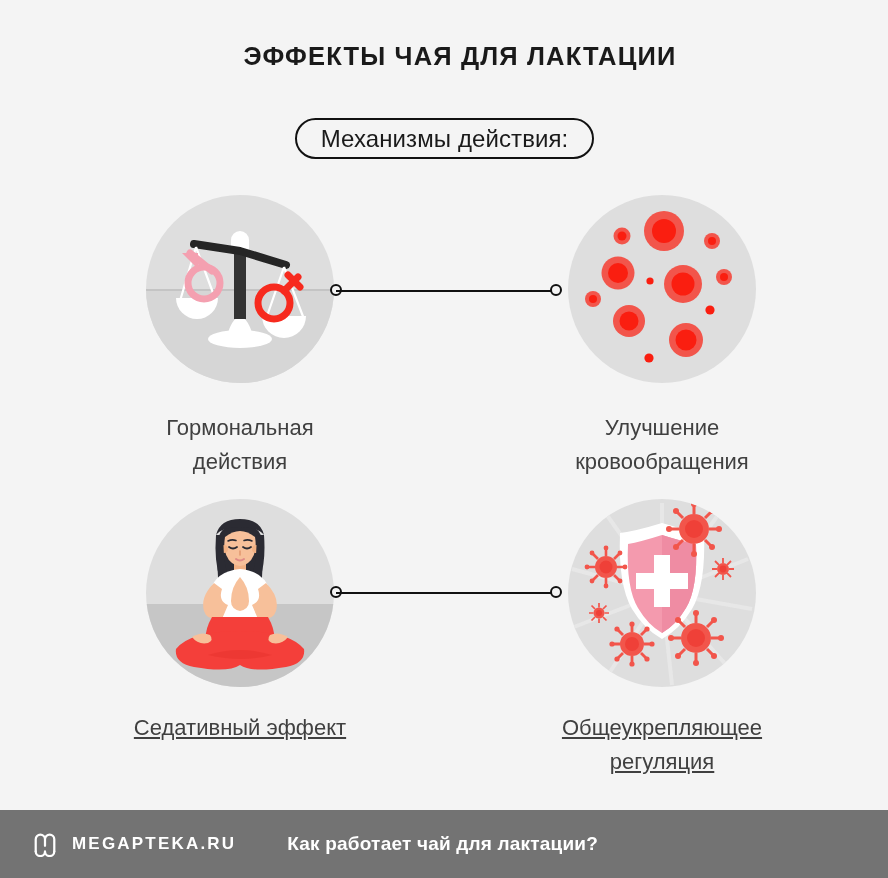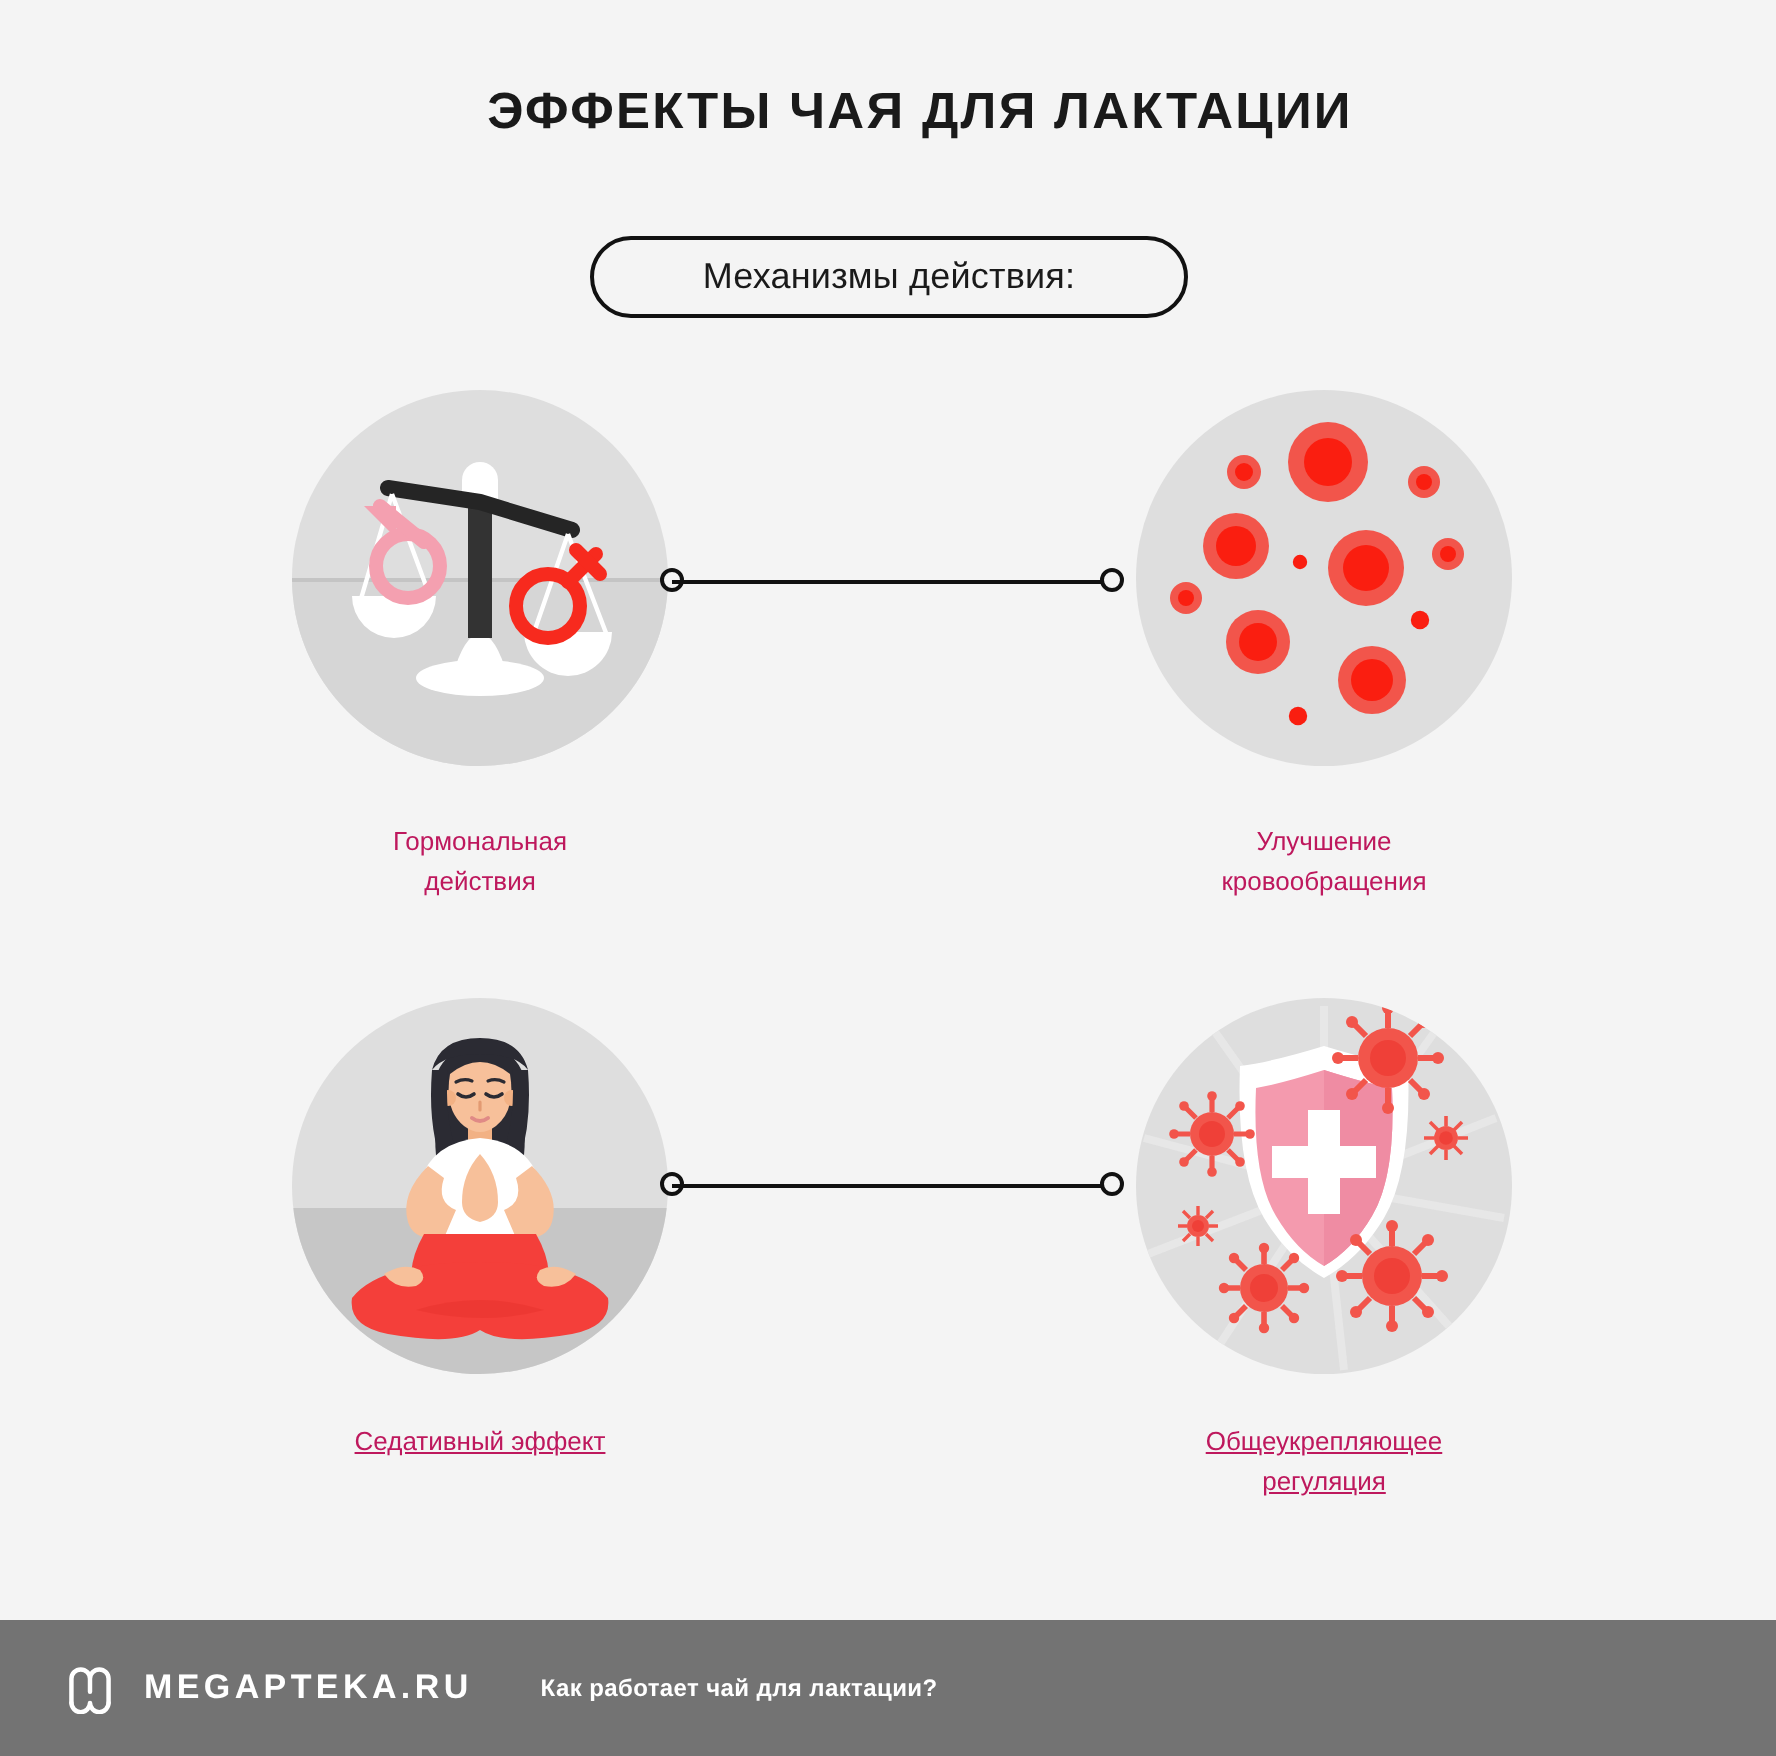--- a/index.html
+++ b/index.html
@@ -42,21 +42,21 @@
     width: 299px;
     height: 41px;
     border: 2px solid #111111;
     border-radius: 21px;
     background: #f4f4f4;
     display: flex;
     align-items: center;
     justify-content: center;
   }
   .pill-label {
-    font-size: 18px;
+    font-size: 24px;
     color: #1a1a1a;
     letter-spacing: 0.1px;
   }
 
   
   .item {
     position: absolute;
     width: 300px;
     text-align: center;
   }
@@ -74,23 +74,23 @@
   .circle {
     position: absolute;
     inset: 0;
     border-radius: 50%;
     background: #dedede;
     overflow: hidden;
   }
 
   .caption {
     margin-top: 28px;
-    font-size: 13px;
+    font-size: 22px;
     line-height: 1.55;
-    color: #be185d;
+    color: #404040;
   }
   .item.r2 .caption { margin-top: 24px; text-decoration: underline; }
 
   
   .connector {
     position: absolute;
     height: 13px;
     left: 330px;
     width: 232px;
   }
@@ -159,22 +159,22 @@
     flex: none;
   }
   .brand {
     margin-left: 14px;
     font-size: 17px;
     font-weight: bold;
     letter-spacing: 2.2px;
     color: #ffffff;
   }
   .footer-tagline {
-    margin-left: 34px;
-    font-size: 12px;
+    margin-left: 51px;
+    font-size: 19px;
     font-weight: bold;
     color: #ffffff;
     letter-spacing: 0.2px;
   }
 </style>
 </head>
 <body>
 
 <div class="page">
 

